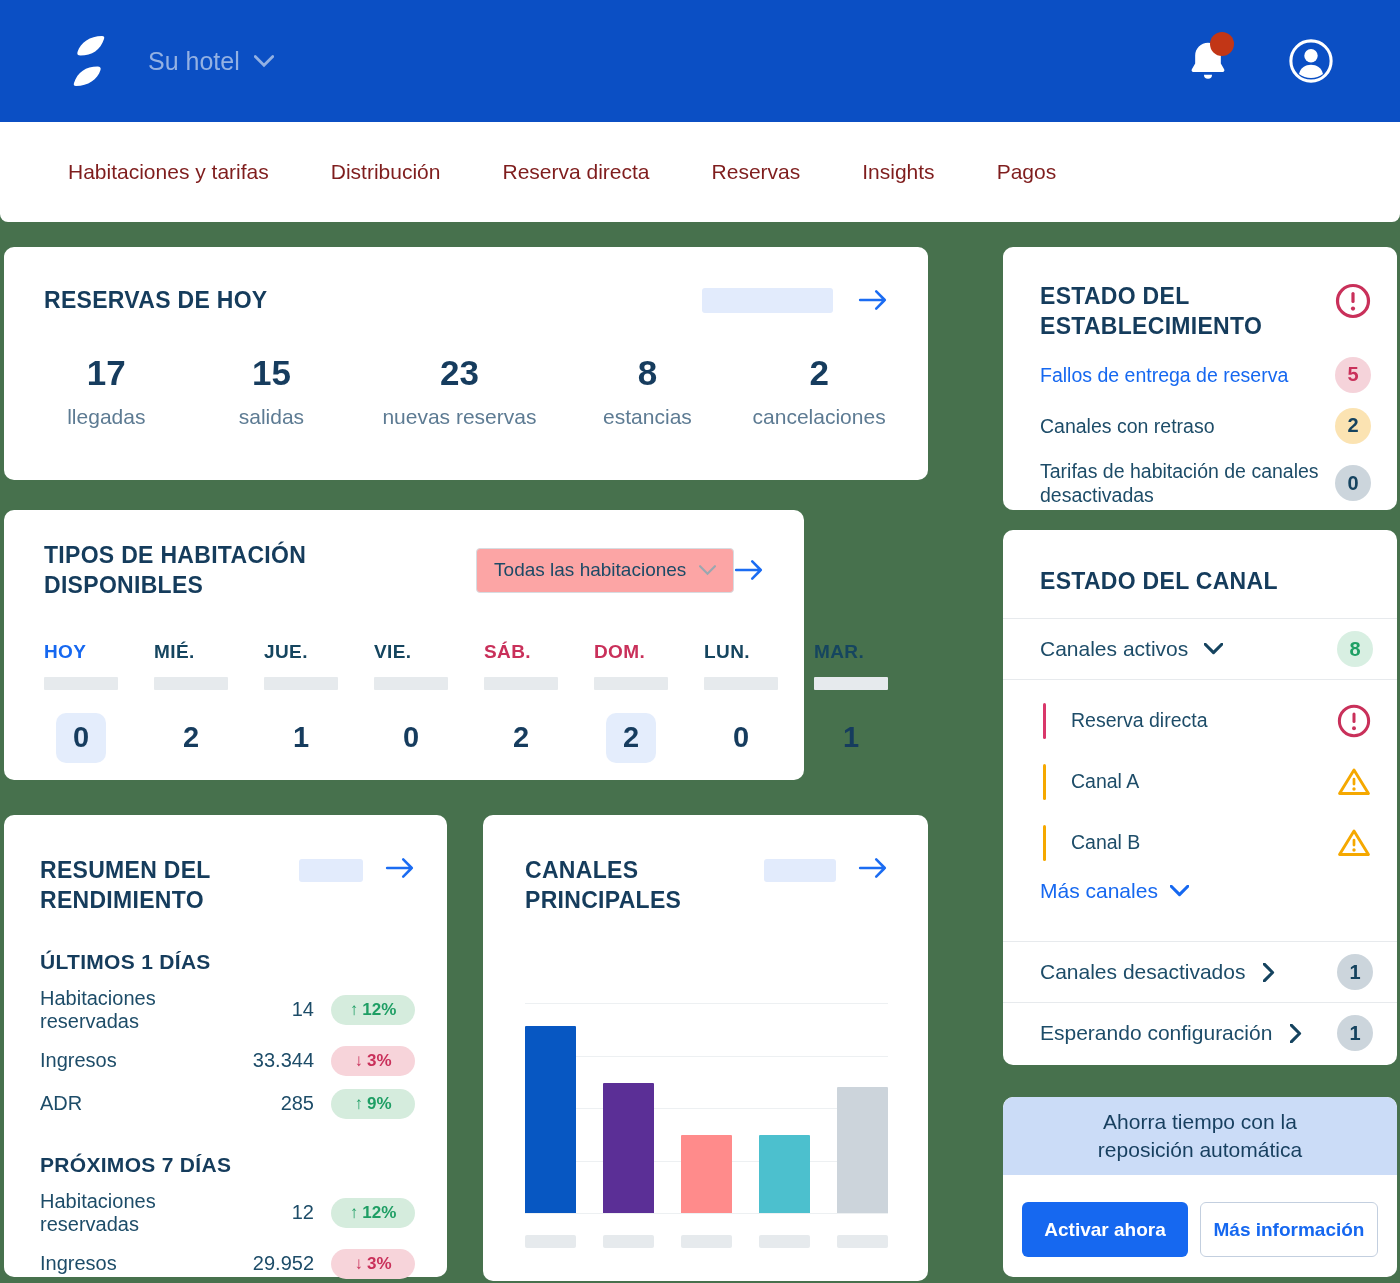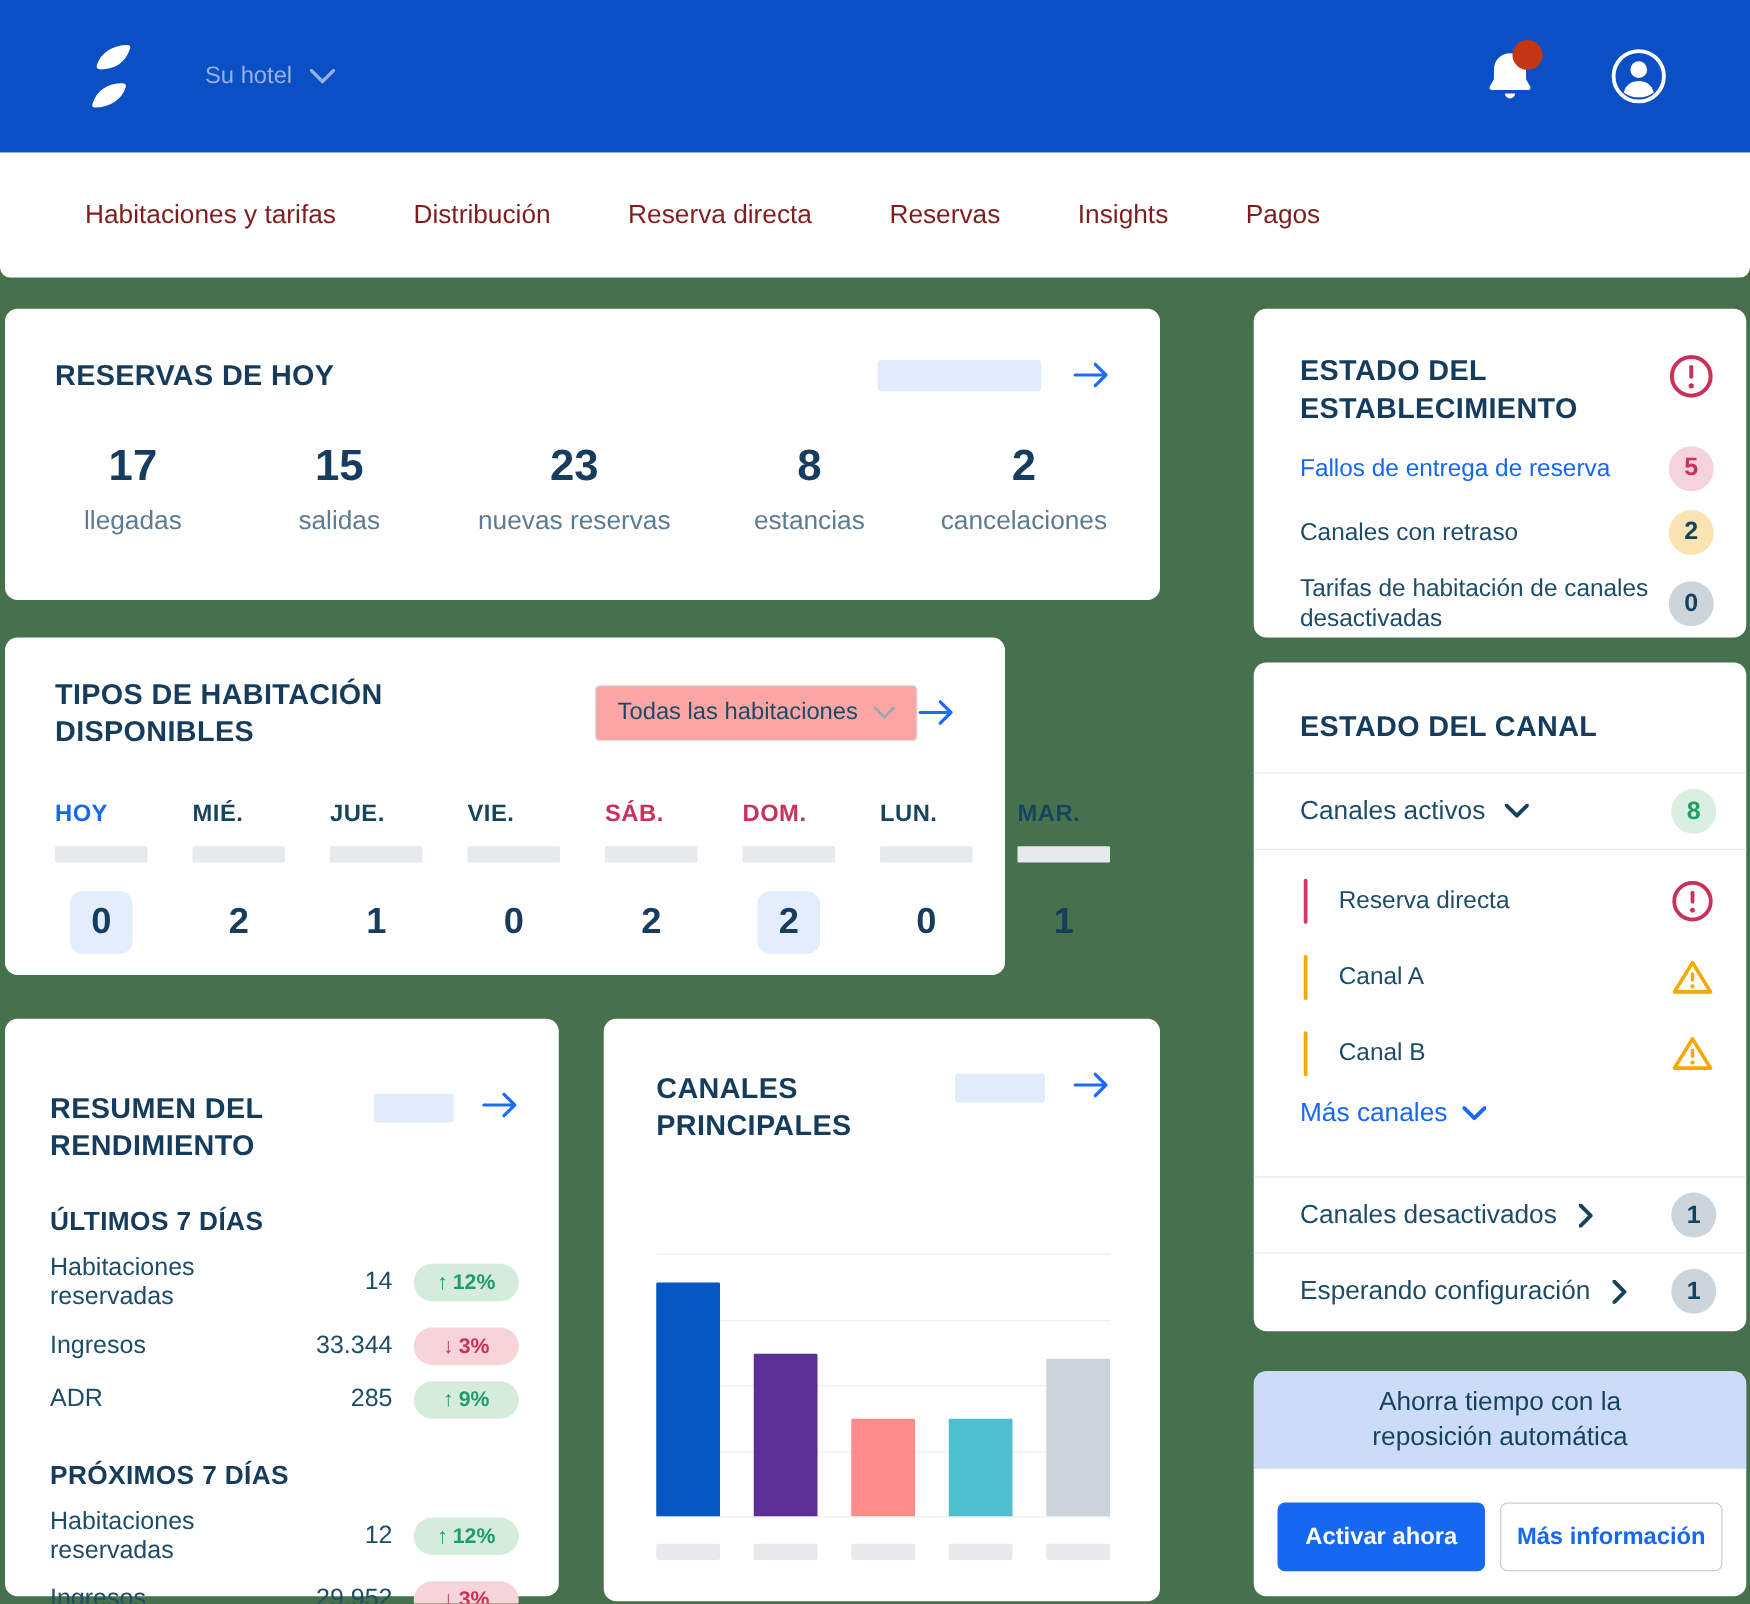--- a/index.html
+++ b/index.html
@@ -2,21 +2,21 @@
 <html><head>
 <meta charset="utf-8">
 <style>
   * { margin:0; padding:0; box-sizing:border-box; }
   body { font-family:"Liberation Sans", sans-serif; background:#47714d; }
   .page { position:relative; width:1400px; height:1283px; background:#47714d; overflow:hidden; }
 
   
   .header { position:absolute; top:0; left:0; width:1400px; height:122px; background:#0b4fc4; display:flex; align-items:center; }
   .logo { margin-left:66px; width:46px; height:52px; cursor:pointer; }
-  .hotel-selector { display:flex; align-items:center; gap:14px; margin-left:52px; color:#93b1e3; font-size:19px; cursor:pointer; }
+  .hotel-selector { display:flex; align-items:center; gap:14px; margin-left:36px; color:#93b1e3; font-size:25px; cursor:pointer; }
   .hotel-selector .chev { width:20px; height:13px; color:#93b1e3; }
   .header-right { margin-left:auto; margin-right:66px; display:flex; align-items:center; gap:58px; }
   .bell-wrap { position:relative; width:44px; height:46px; cursor:pointer; }
   .bell-wrap svg { width:44px; height:46px; }
   .bell-dot { position:absolute; top:-6px; right:-4px; width:24px; height:24px; border-radius:50%; background:#c23616; }
   .avatar { width:46px; height:46px; cursor:pointer; }
 
   
   .navbar { position:absolute; top:122px; left:0; width:1400px; height:100px; background:#fff; border-radius:0 0 8px 8px; display:flex; align-items:center; gap:62px; padding-left:68px; }
   .nav-item { font-size:21px; color:#7f1d1d; font-weight:500; cursor:pointer; white-space:nowrap; }
@@ -47,21 +47,21 @@
   .days-row { display:flex; gap:36px; margin-top:40px; }
   .day-col { width:74px; }
   .day-label { font-size:19px; font-weight:700; letter-spacing:.4px; color:#15455f; }
   .day-label.tone-today { color:#1668f0; }
   .day-label.tone-weekend { color:#c9305a; }
   .day-bar { width:74px; height:13px; background:#e6eaed; margin-top:14px; border-radius:1px; }
   .day-num { width:50px; height:50px; margin:23px auto 0; display:flex; align-items:center; justify-content:center; font-size:29px; font-weight:700; color:#163c5e; border-radius:10px; }
   .day-num.hl-true { background:#e4edfc; }
 
   
-  .card-resumen { left:4px; top:815px; width:443px; height:462px; padding:56px 32px 0 36px; }
+  .card-resumen { left:4px; top:815px; width:443px; height:462px; padding:40px 32px 0 36px; }
   .resumen-head { display:flex; align-items:flex-start; }
   .resumen-head .card-title { width:215px; }
   .resumen-head .link-ph { width:64px; height:23px; margin-left:auto; margin-right:22px; margin-top:4px; }
   .perf-heading { font-size:21px; font-weight:700; color:#153c5c; margin-top:34px; letter-spacing:.3px; }
   .perf-row { display:flex; align-items:center; margin-top:13px; }
   .perf-label { flex:1; font-size:20px; color:#1d4c68; }
   .perf-value { width:80px; text-align:right; font-size:20px; color:#1d4c68; }
   .pill { margin-left:17px; width:84px; height:30px; border-radius:15px; display:flex; align-items:center; justify-content:center; gap:4px; font-size:17px; font-weight:700; }
   .pill.dir-up { background:#d5ecdd; color:#1e9e64; }
   .pill.dir-down { background:#f7d4da; color:#c9305a; }
@@ -253,21 +253,21 @@
 
   <section class="card card-resumen">
     <div class="resumen-head">
       <h2 class="card-title">RESUMEN DEL RENDIMIENTO</h2>
       <span class="link-ph"></span>
       <svg class="arrow-icon" viewBox="0 0 28 24" fill="none" stroke="#1b6cf2" stroke-width="2.4" stroke-linecap="round" stroke-linejoin="round">
           <path d="M2 12h23M17 4l8 8-8 8"></path>
         </svg>
     </div>
 
-    <div class="perf-heading">ÚLTIMOS 7 DÍAS</div>
+    <div class="perf-heading">ÚLTIMOS 1 DÍAS</div>
     <div class="perf-row">
       <span class="perf-label">Habitaciones reservadas</span>
       <span class="perf-value">14</span>
       <span class="pill dir-up">
           <span>↑</span>
           <span>12%</span>
         </span>
     </div>
     <div class="perf-row">
       <span class="perf-label">Ingresos</span>

